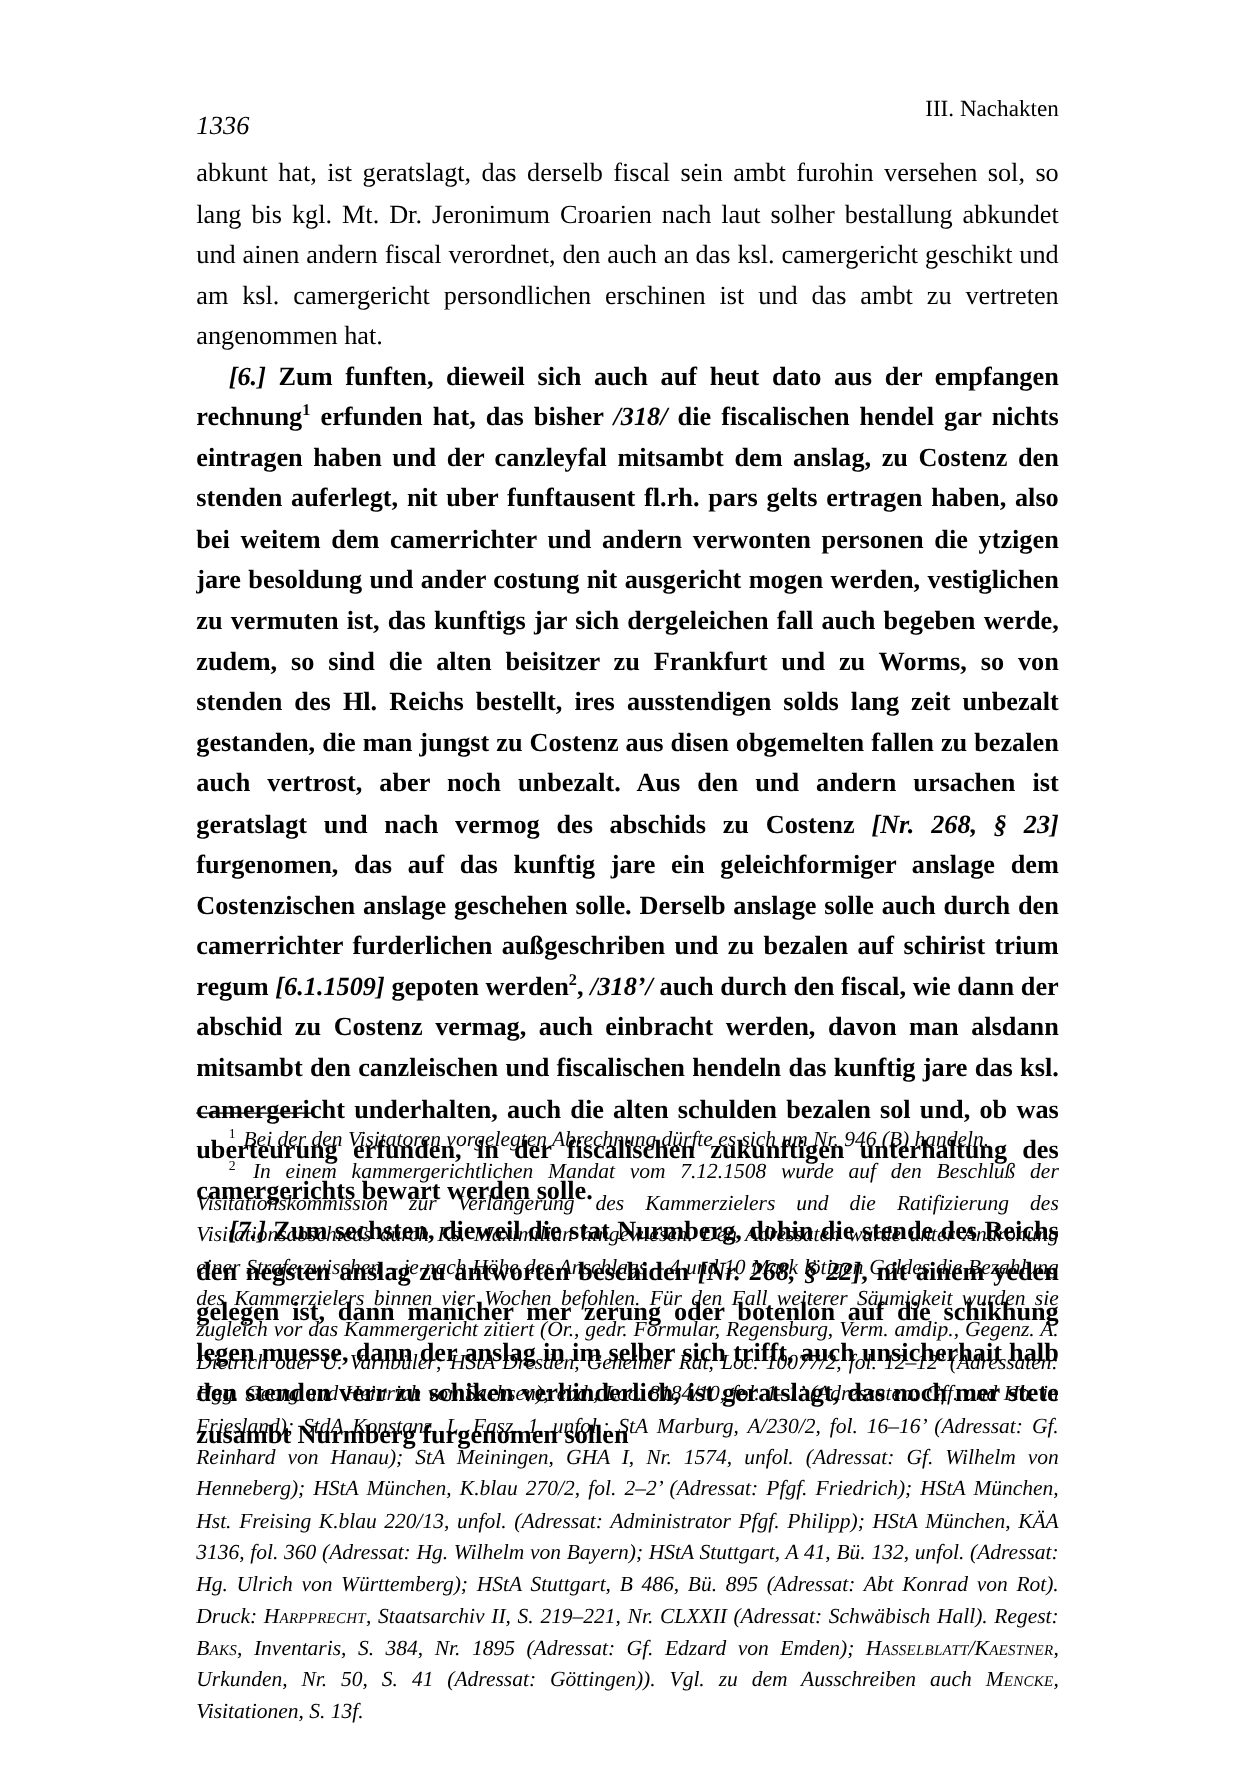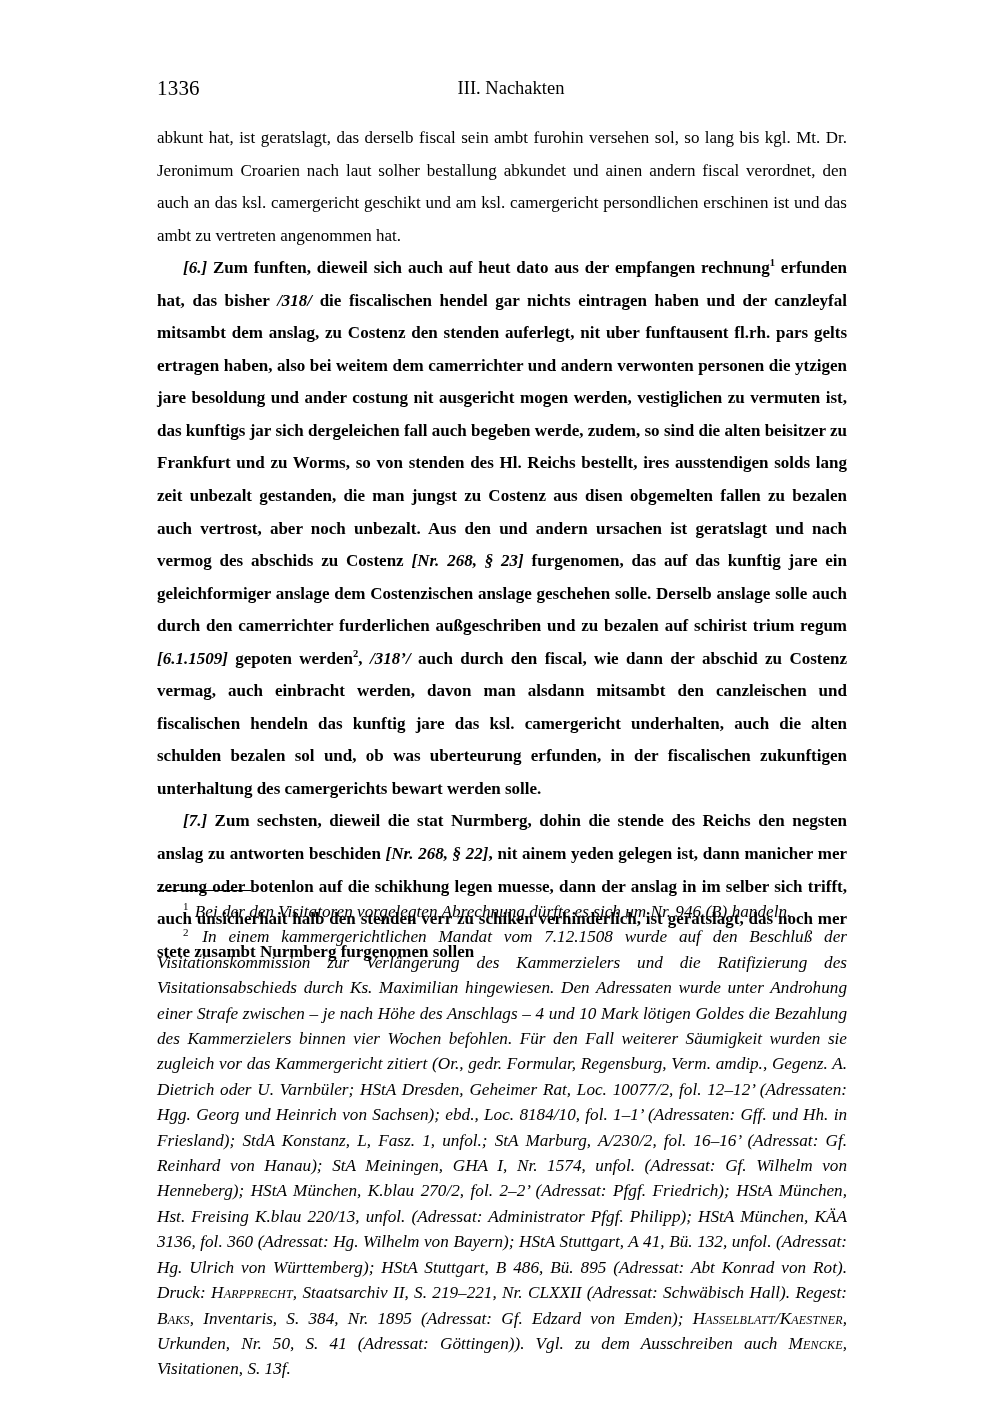--- a/index.html
+++ b/index.html
@@ -25,43 +25,44 @@
   .runhead {
     position: absolute;
     left: 157px;
     top: 76px;
     width: 690px;
     height: 26px;
   }
   .folio {
     position: absolute;
     left: 0;
-    top: 0;
+    top: 12px;
     font-size: 21px;
     letter-spacing: 0.2px;
+    font-style: italic;
   }
   .runtitle {
     position: absolute;
     left: 0;
     top: 2px;
     width: 690px;
-    text-align: center;
+    text-align: right;
     font-size: 18.5px;
     padding-left: 18px;
     box-sizing: border-box;
   }
   
   .body {
     position: absolute;
     left: 157px;
     top: 122px;
     width: 690px;
   }
   .para {
-    font-size: 17px;
+    font-size: 21px;
     line-height: 32.55px;
     text-align: justify;
     text-justify: inter-word;
     margin: 0;
     hyphens: none;
   }
   .para.indent {
     text-indent: 26px;
     font-weight: bold;
   }

